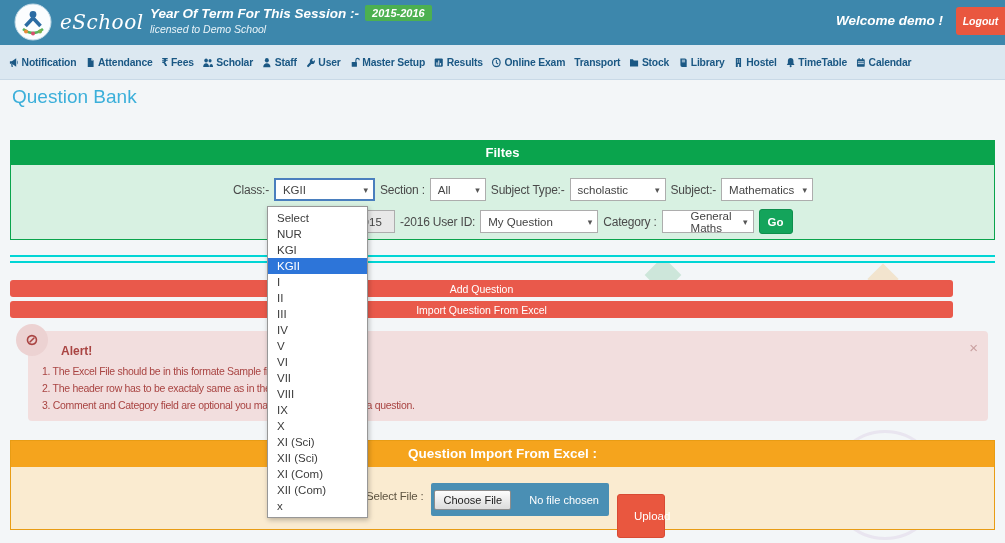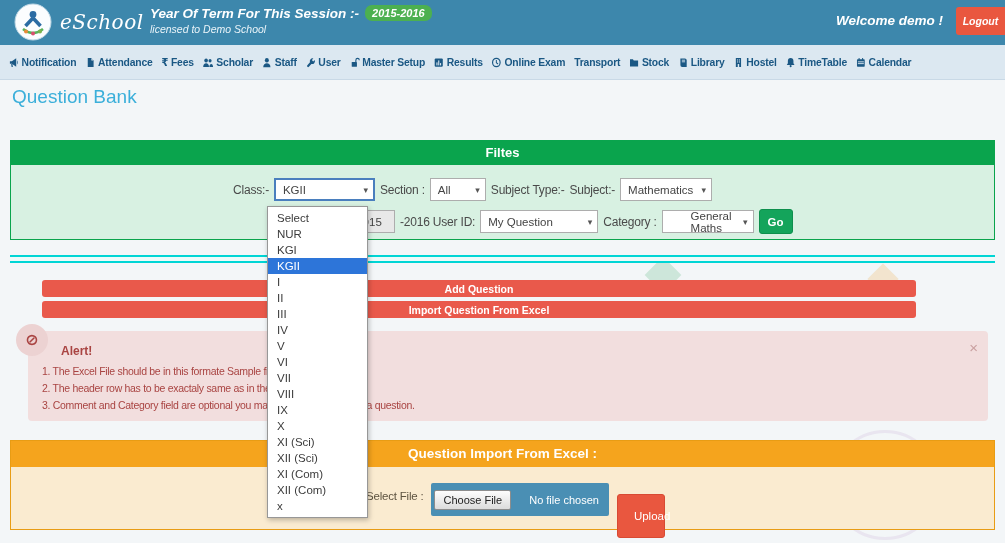--- a/index.html
+++ b/index.html
@@ -5,21 +5,21 @@
   * { margin:0; padding:0; box-sizing:border-box; }
   body { font-family:"Liberation Sans","DejaVu Sans",sans-serif; background:#e9edf0; }
   .page { position:relative; width:1005px; height:543px; background:#f3f6f8; overflow:hidden; }
 
   
   .hdr { position:absolute; left:0; top:0; width:1005px; height:45px; background:#3d87ac; color:#fff; }
   .hdr-logo { position:absolute; left:14px; top:3px; display:flex; align-items:center; gap:8px; }
   .brand { font-family:"DejaVu Serif",serif; font-style:italic; font-size:20px; letter-spacing:.5px; }
   .session { position:absolute; left:150px; top:5px; }
   .session-line { font-size:13.5px; font-weight:bold; font-style:italic; display:flex; align-items:center; gap:6px; }
-  .badge { background:#4cb050; color:#fff; font-size:11px; font-weight:bold; font-style:italic; padding:2px 7px; border-radius:7px; }
+  .badge { background:#4cb050; color:#fff; font-size:11px; font-weight:bold; font-style:italic; padding:2px 7px; border-radius:2px; }
   .licensed { font-size:10.5px; font-style:italic; margin-top:2px; color:#eaf4f9; }
   .welcome { position:absolute; right:62px; top:13px; font-size:13.5px; font-weight:bold; font-style:italic; }
   .logout { position:absolute; right:0; top:7px; width:49px; height:28px; background:#e9573f; color:#fff;
             font-size:10.5px; font-weight:bold; font-style:italic; border:none; border-radius:3px 0 0 3px; cursor:pointer; }
 
   
   .nav { position:absolute; left:0; top:45px; width:1005px; height:35px; background:#dce8f1; border-bottom:1px solid #c9d9e6; }
   .nav-inner { display:flex; align-items:center; height:100%; padding-left:8px; gap:6px;
                transform:scaleX(.9); transform-origin:0 50%; white-space:nowrap; }
   .nav-item { display:flex; align-items:center; gap:3px; color:#1b5884; font-size:11.5px; font-weight:bold;
@@ -55,22 +55,22 @@
   .ddl { position:absolute; left:267px; top:206px; width:101px; background:#fff; border:1px solid #979797;
          box-shadow:1px 2px 5px rgba(0,0,0,.25); z-index:50; padding:3px 0; }
   .opt { font-size:11.5px; color:#3c3c3c; line-height:16px; padding-left:9px; cursor:pointer; }
   .opt.selected { background:#2d75d9; color:#fff; }
 
   
   .cyan-div { position:absolute; left:10px; top:255px; width:985px; height:8px;
               border-top:2px solid #00d5d5; border-bottom:2px solid #00d5d5; background:#ecfbfa; }
 
   
-  .action-btn { position:absolute; left:10px; width:874px; height:17px; background:#e9594b; border:none; border-radius:3px;
-                color:#fff; font-size:10.5px; font-weight:bold; cursor:pointer;margin-left:32px; }
+  .action-btn { position:absolute; left:10px; width:943px; height:17px; background:#e9594b; border:none; border-radius:3px;
+                color:#fff; font-size:10.5px; font-weight:normal; cursor:pointer; }
   .btn-add { top:280px; }
   .btn-import { top:301px; }
 
   
   .alert { position:absolute; left:28px; top:331px; width:960px; height:90px; background:#f2dede; border-radius:4px; }
   .alert-circle { position:absolute; left:-12px; top:-7px; width:32px; height:32px; border-radius:50%;
                   background:#ecd2d2; color:#a94442; font-size:16px; font-weight:bold; text-align:center; line-height:32px; }
   .alert-title { position:absolute; left:14px; top:13px; font-size:12px; font-weight:bold; color:#a94442;margin-left:19px; }
   .alert-lines { position:absolute; left:14px; top:32px; }
   .alert-line { font-size:10.5px; color:#a94442; letter-spacing:-.3px; line-height:17px; }
@@ -253,20 +253,23 @@
     <div class="frow frow1">
       <span class="flabel">Class:-</span>
       <div class="sel sel-class">
           <span>KGII</span>
         </div>
       <span class="flabel">Section :</span>
       <div class="sel sel-section">
           <span>All</span>
         </div>
       <span class="flabel">Subject Type:-</span>
+      <div class="sel sel-subtype">
+          <span>scholastic</span>
+        </div>
       <span class="flabel">Subject:-</span>
       <div class="sel sel-subject">
           <span>Mathematics</span>
         </div>
     </div>
     <div class="frow frow2">
       <div class="sel sel-session">
           <span>2015</span>
         </div>
       <span class="flabel">-2016 User ID:</span>

